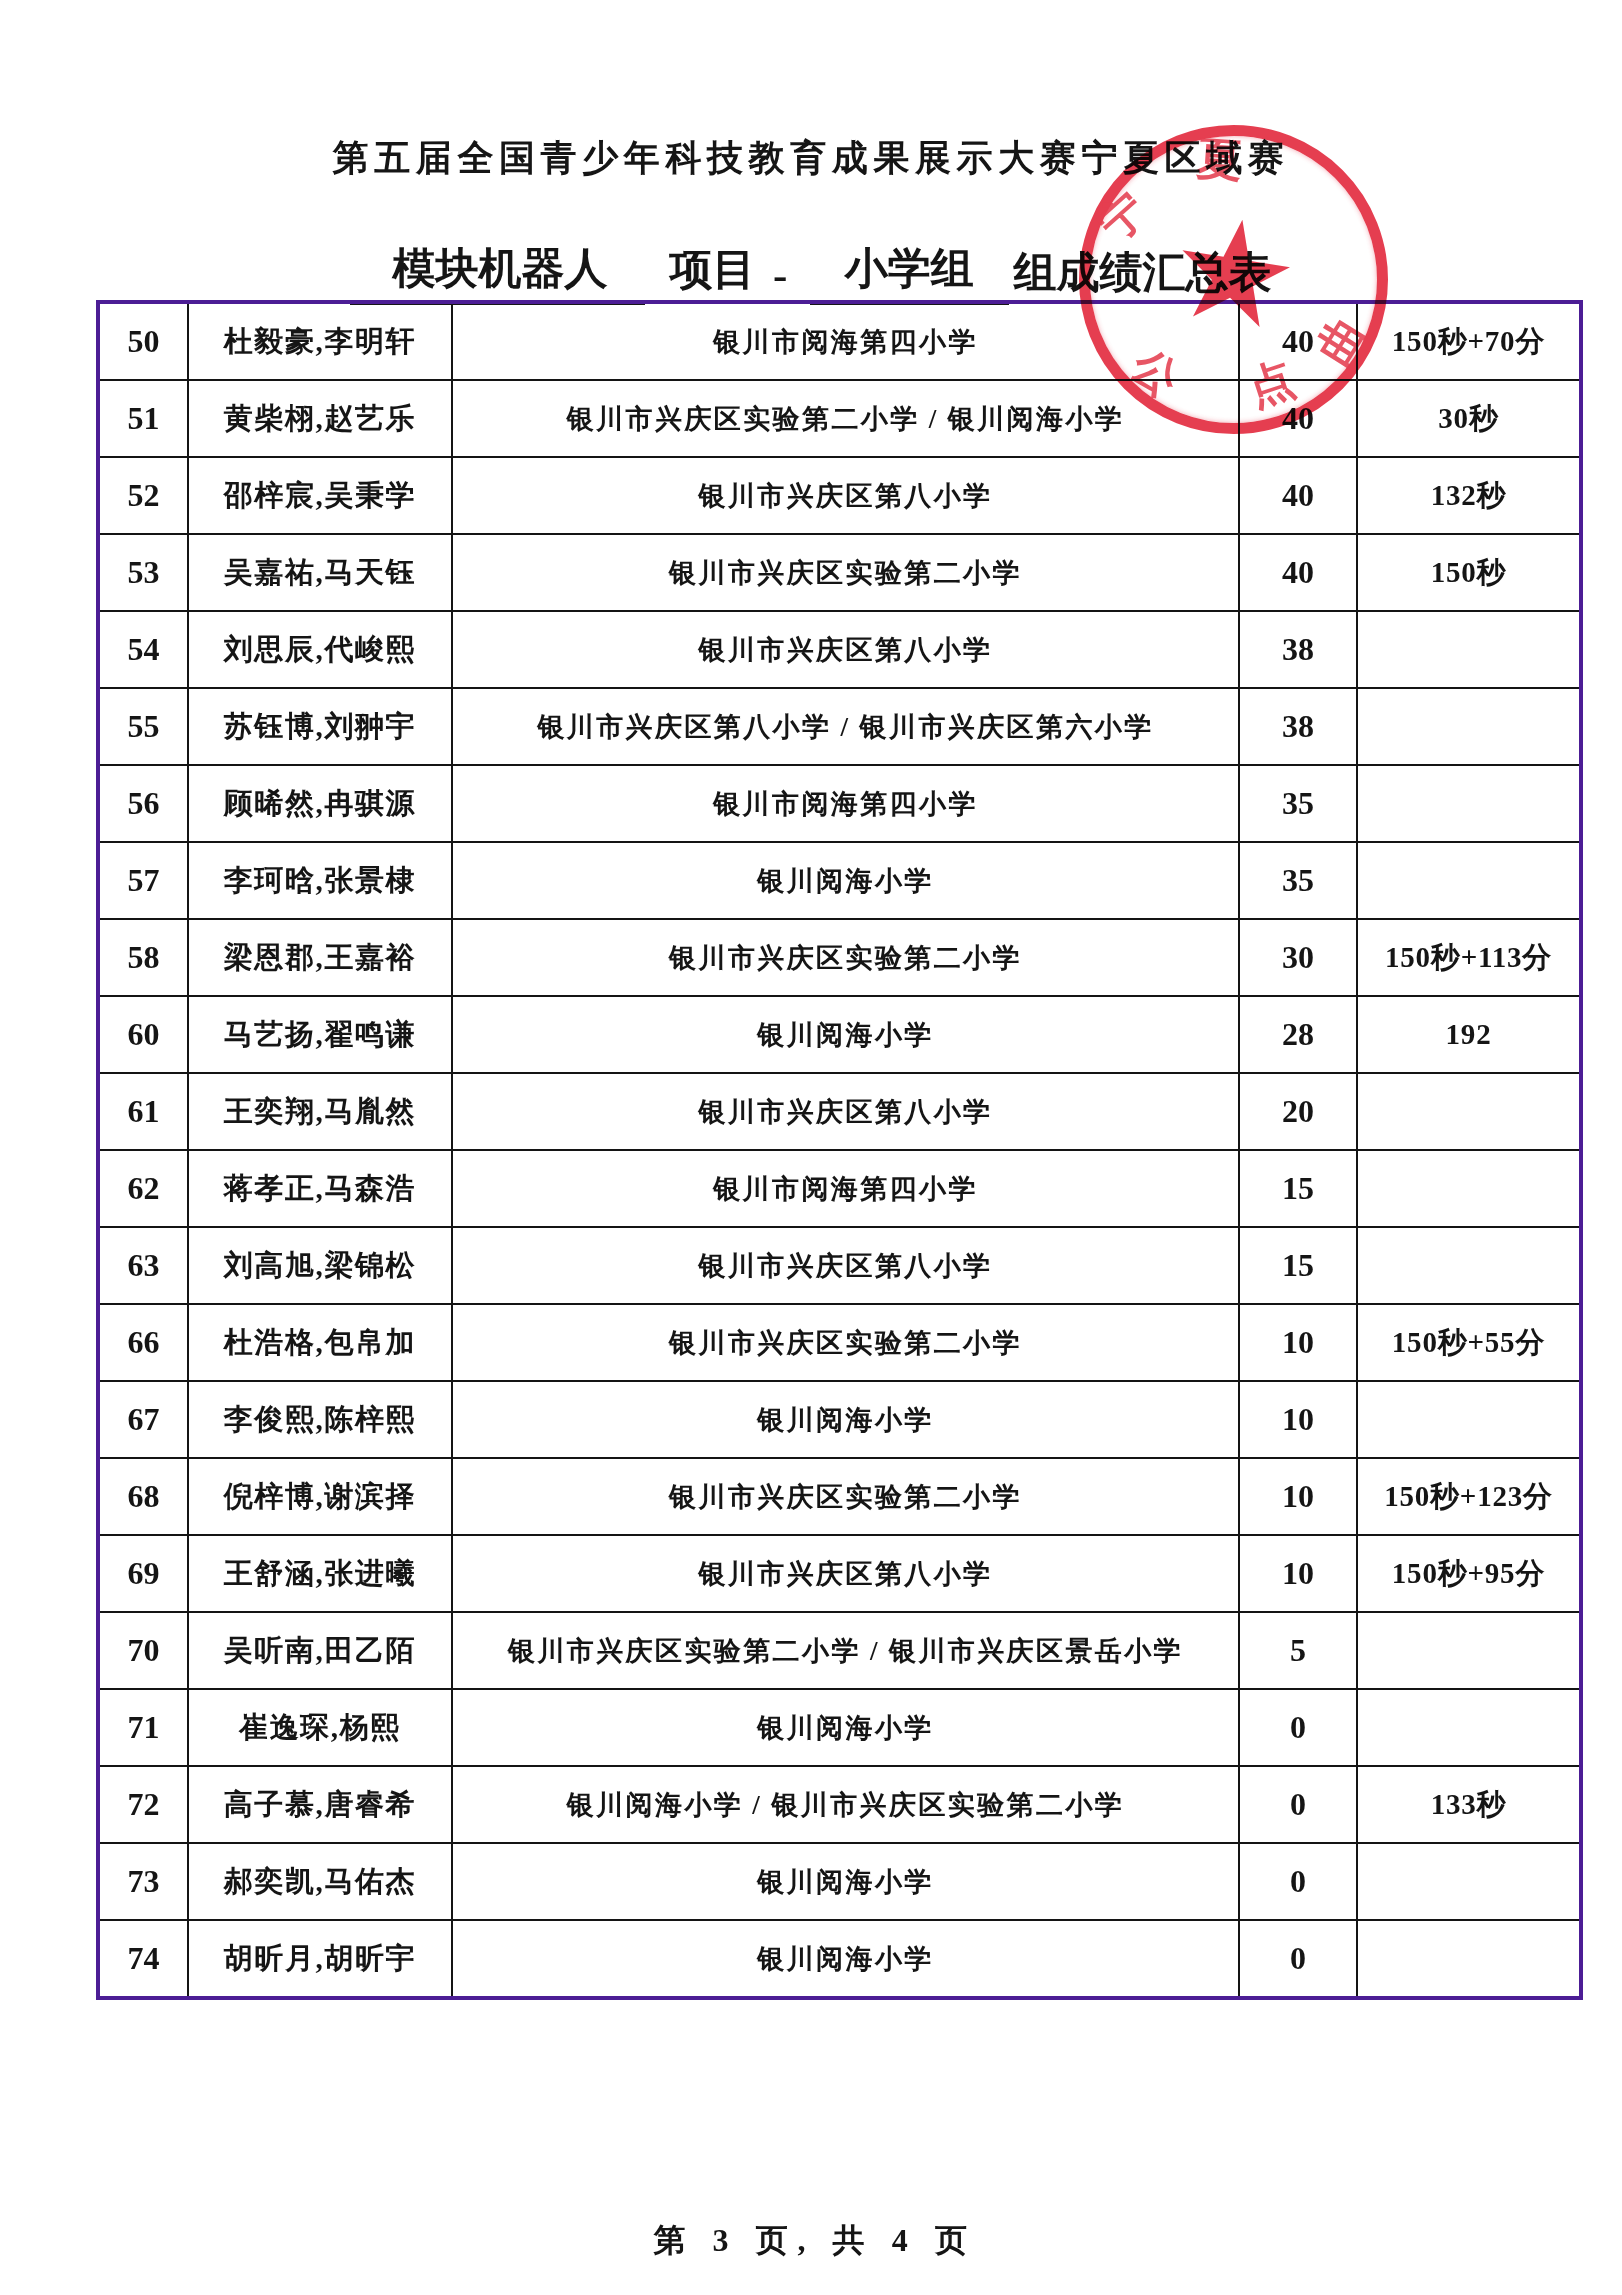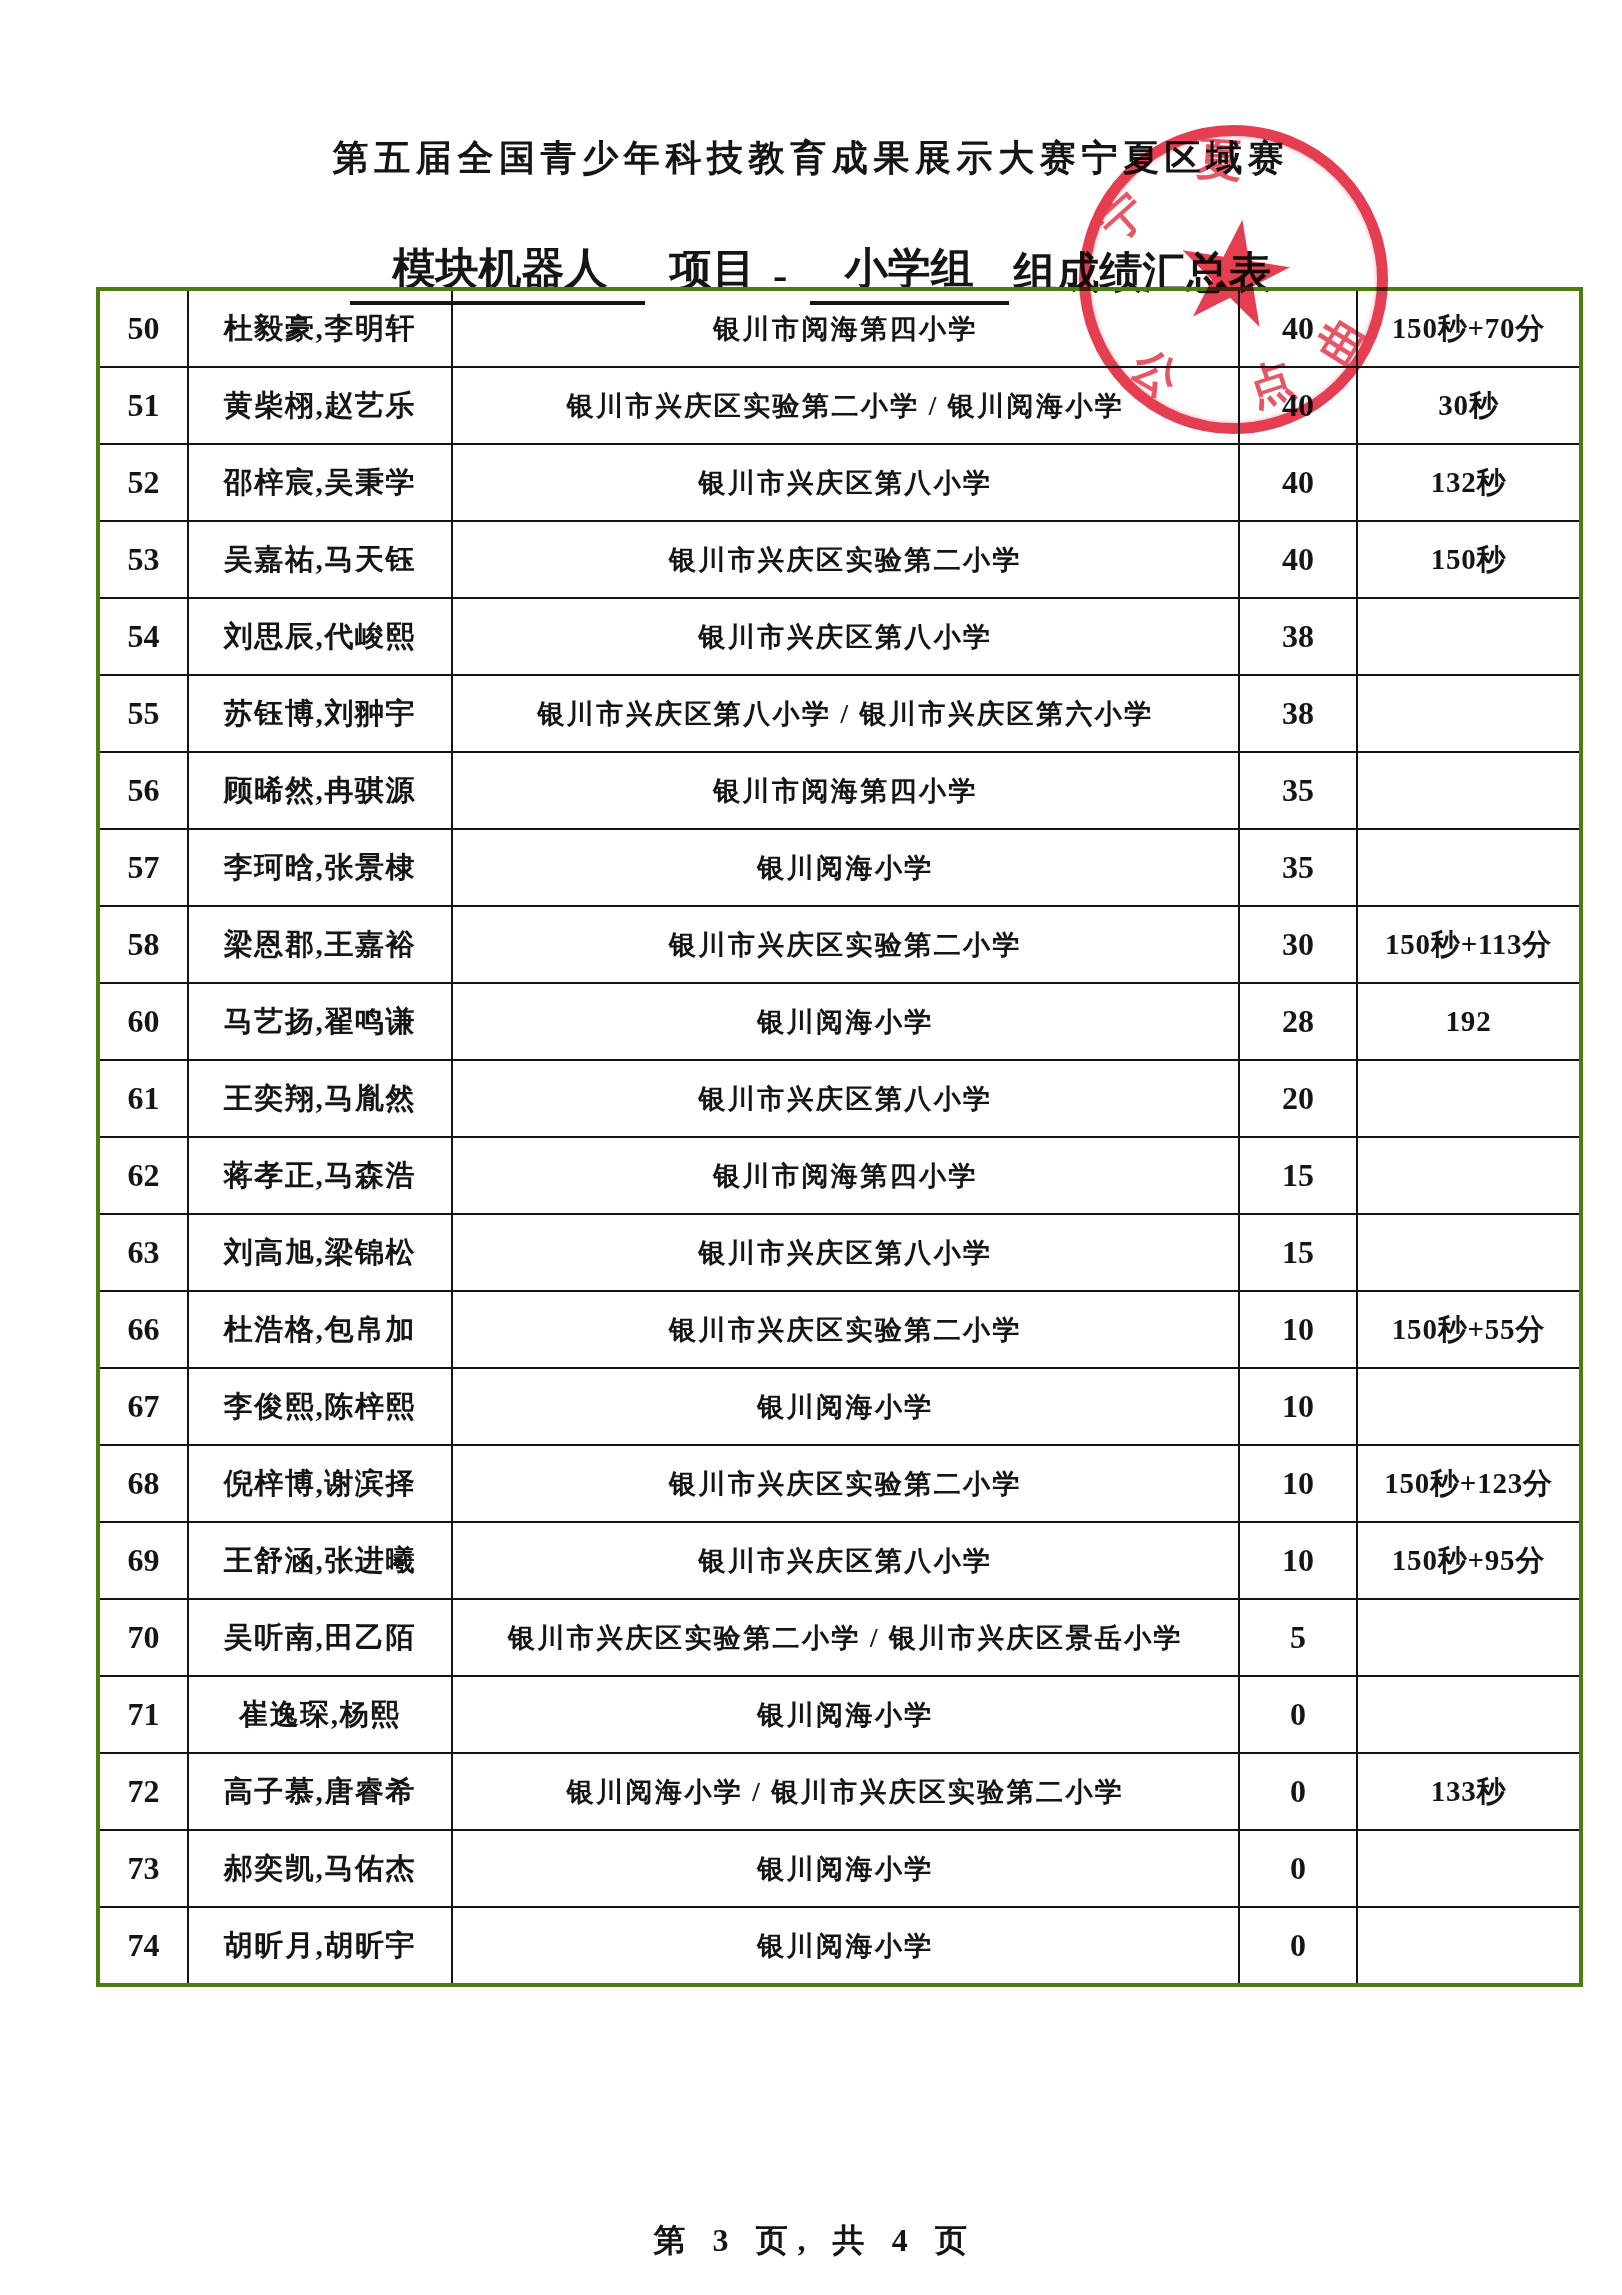--- a/index.html
+++ b/index.html
@@ -19,23 +19,23 @@
     font-size:43px;font-weight:700;white-space:nowrap;margin-top:40px;
   }
   .uline{border-bottom:4px solid #151515;}
   .fld1{padding:0 38px 3.2px 42px;}
   .fld2{padding:0 35px 3.2px 35px;margin-left:16px;}
   .proj{margin:0 11.2px 3.2px 24px;padding-bottom:3.2px;}
   .dash{margin:0 6.4px 3.2px 6.4px;padding-bottom:3.2px;}
   .sfx{margin-left:4.8px;padding-bottom:3.2px;}
   
   table.results{
-    position:absolute;left:96px;top:287px;width:1483px;
+    position:absolute;left:96px;top:300px;width:1483px;
     border-collapse:collapse;table-layout:fixed;
-    border:4px solid #4d7c0f;
+    border:4px solid #4c1d95;
   }
   table.results td{
     border:2.4px solid #141414;height:75px;
     text-align:center;vertical-align:middle;font-weight:700;
     overflow:hidden;white-space:nowrap;padding:0 3.2px;
   }
   td.c-no{font-size:32px;}
   td.c-names{font-size:29px;letter-spacing:1.6px;}
   td.c-school{font-size:27px;letter-spacing:2.4px;}
   td.c-score{font-size:32px;}

